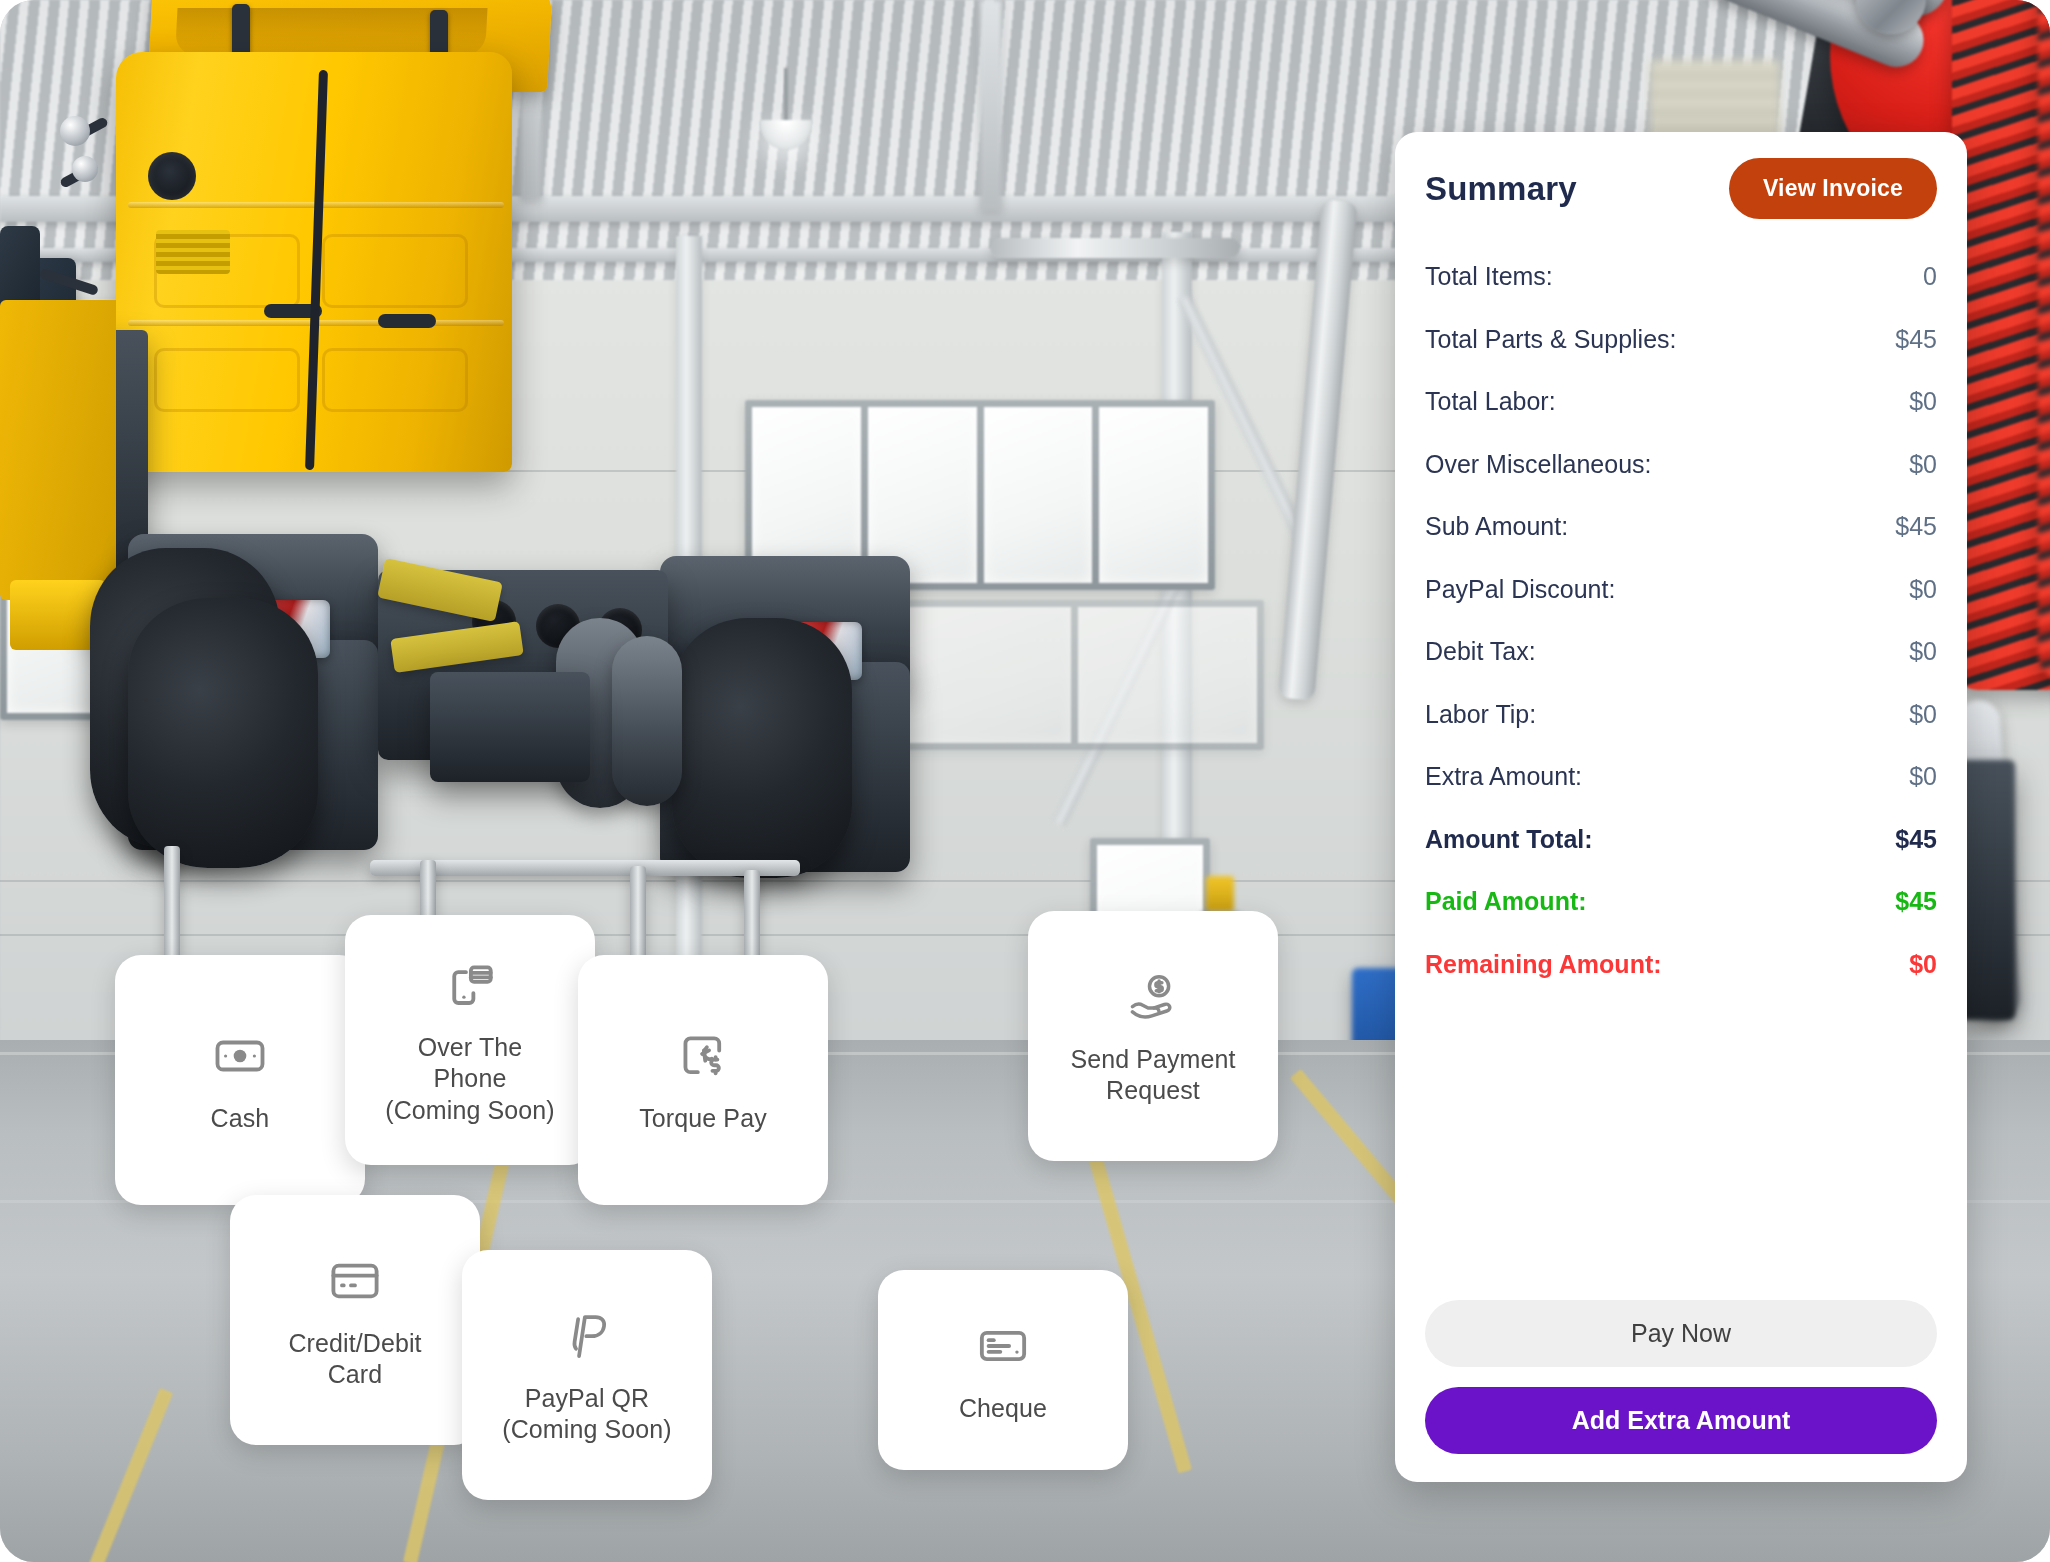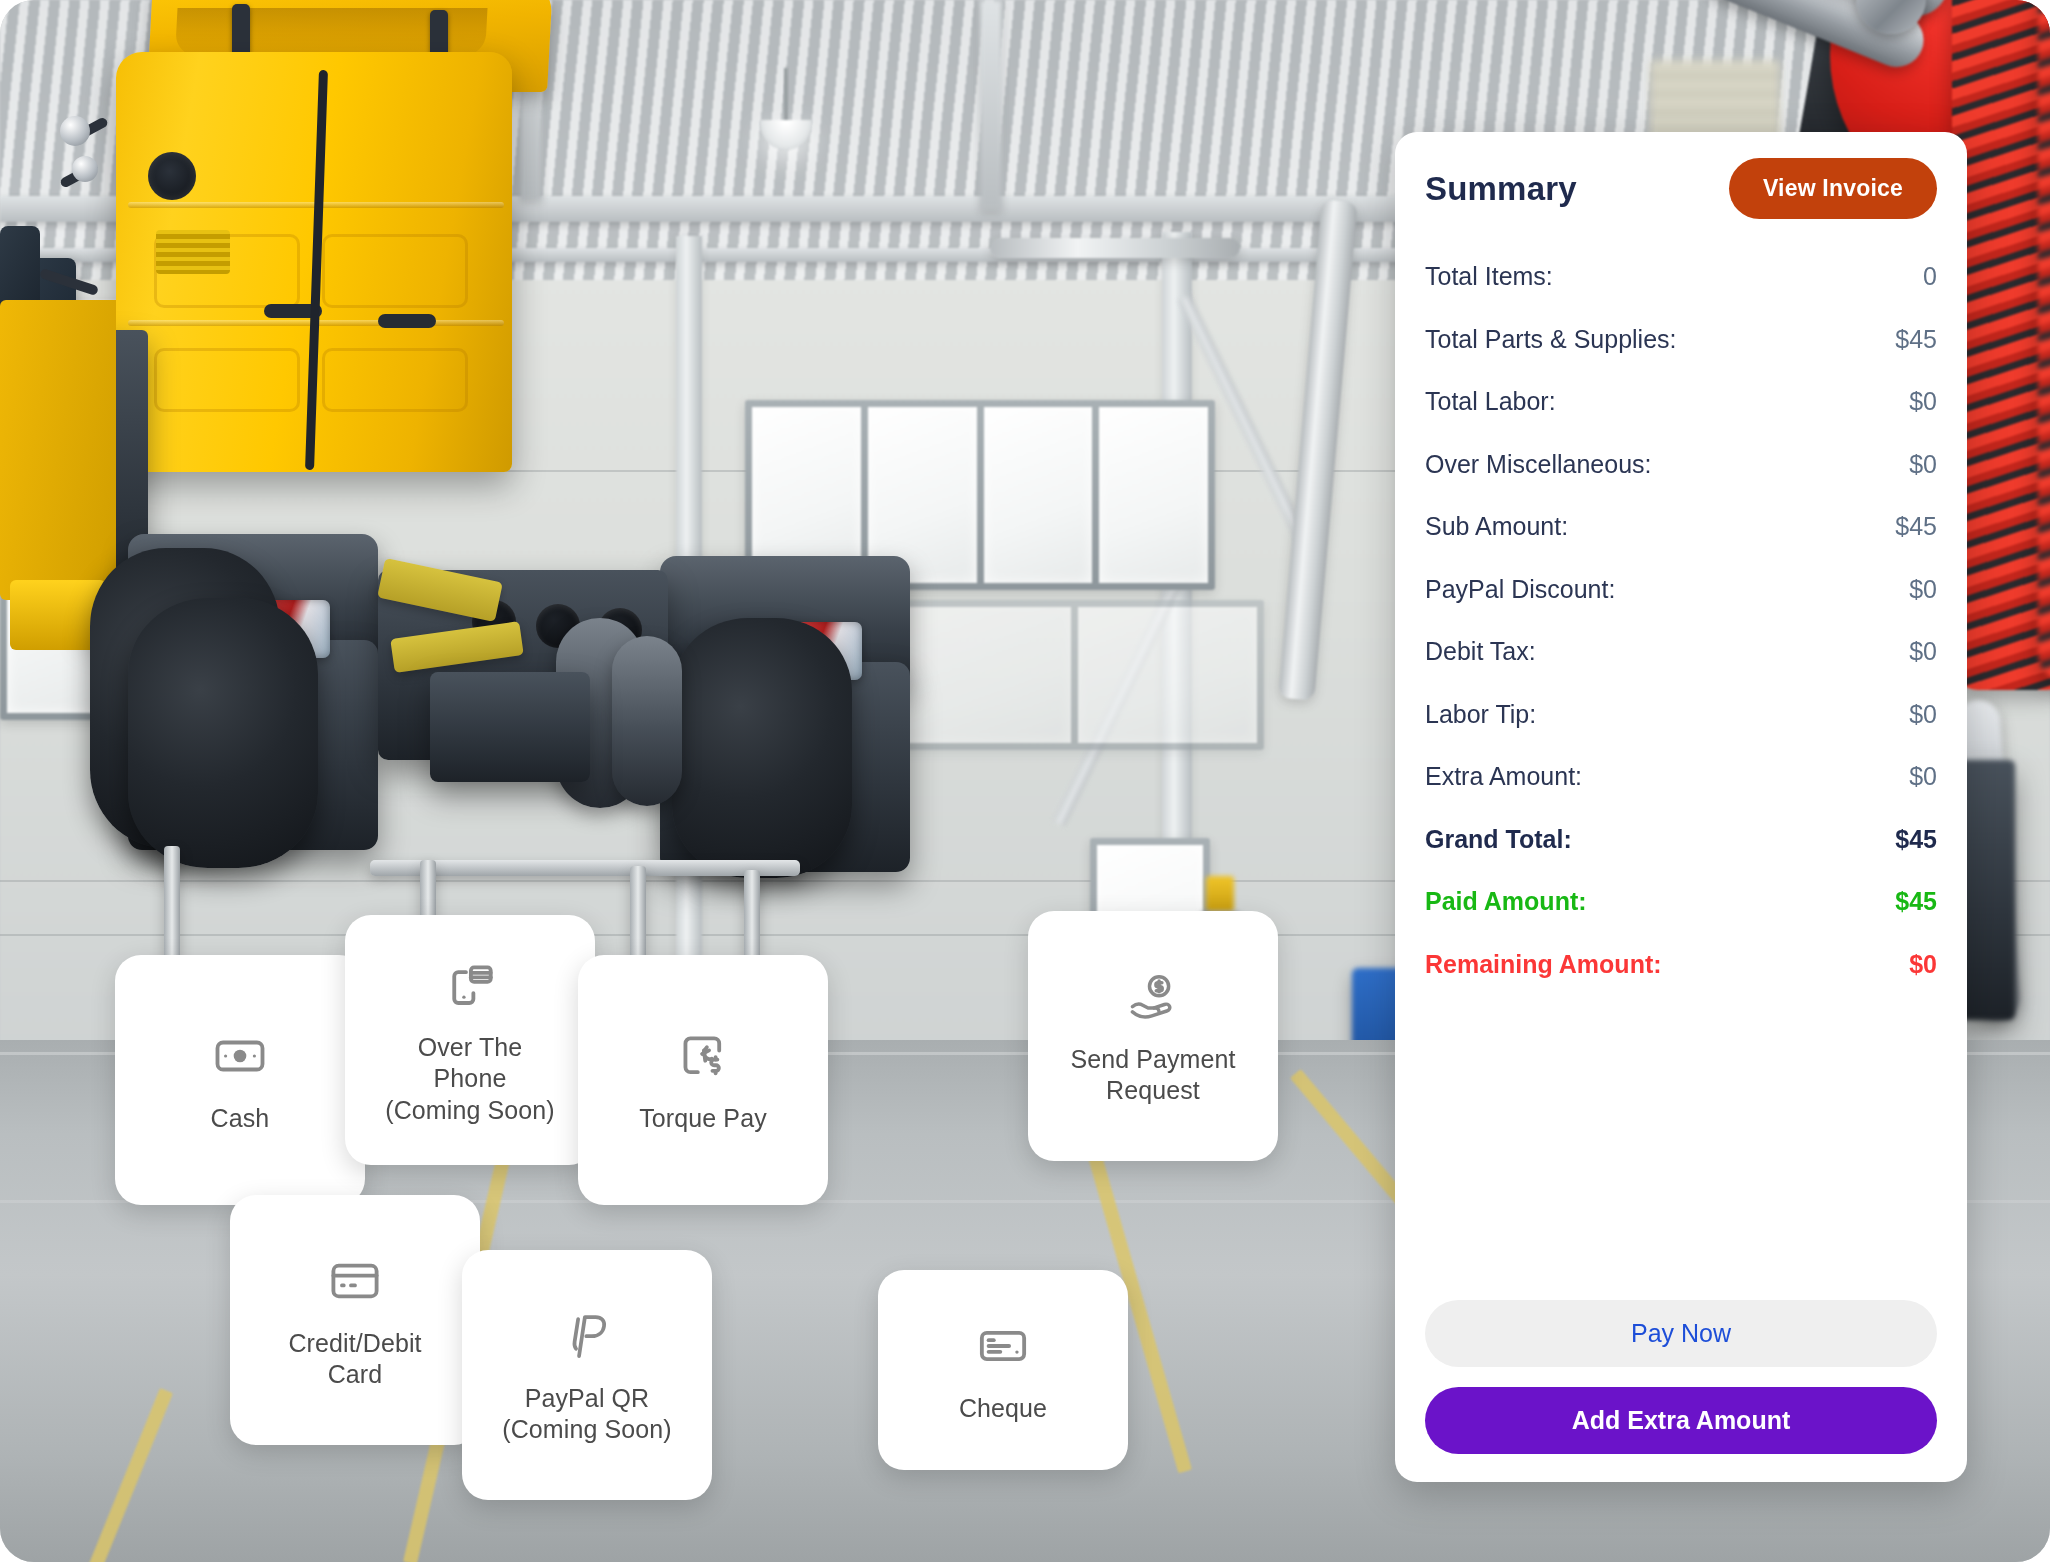--- a/index.html
+++ b/index.html
@@ -312,21 +312,21 @@
   .sum-row .val { color: #5f7086; white-space: nowrap; }
   .sum-row.strong .lbl { color: #1f2a4d; font-weight: bold; }
   .sum-row.strong .val { color: #1f2a4d; font-weight: bold; }
   .sum-row.paid .lbl, .sum-row.paid .val { color: #18b814; font-weight: bold; }
   .sum-row.remaining .lbl, .sum-row.remaining .val { color: #fb3737; font-weight: bold; }
 
   .sum-actions { flex: 0 0 auto; padding-top: 20px; display: flex; flex-direction: column; gap: 20px; }
   .btn-pay-now {
     width: 100%;
     background: #efefef;
-    color: #1d4ed8;
+    color: #404040;
     font-size: 25px;
     border: none;
     border-radius: 999px;
     padding: 19px 0;
     cursor: default;
     font-family: "Liberation Sans", sans-serif;
   }
   .btn-add-extra {
     width: 100%;
     background: #6b13c9;
@@ -612,21 +612,21 @@
         </div>
         <div class="sum-row">
           <span class="lbl">Labor Tip:</span>
           <span class="val">$0</span>
         </div>
         <div class="sum-row">
           <span class="lbl">Extra Amount:</span>
           <span class="val">$0</span>
         </div>
         <div class="sum-row strong">
-          <span class="lbl">Grand Total:</span>
+          <span class="lbl">Amount Total:</span>
           <span class="val">$45</span>
         </div>
         <div class="sum-row paid">
           <span class="lbl">Paid Amount:</span>
           <span class="val">$45</span>
         </div>
         <div class="sum-row remaining">
           <span class="lbl">Remaining Amount:</span>
           <span class="val">$0</span>
         </div>

